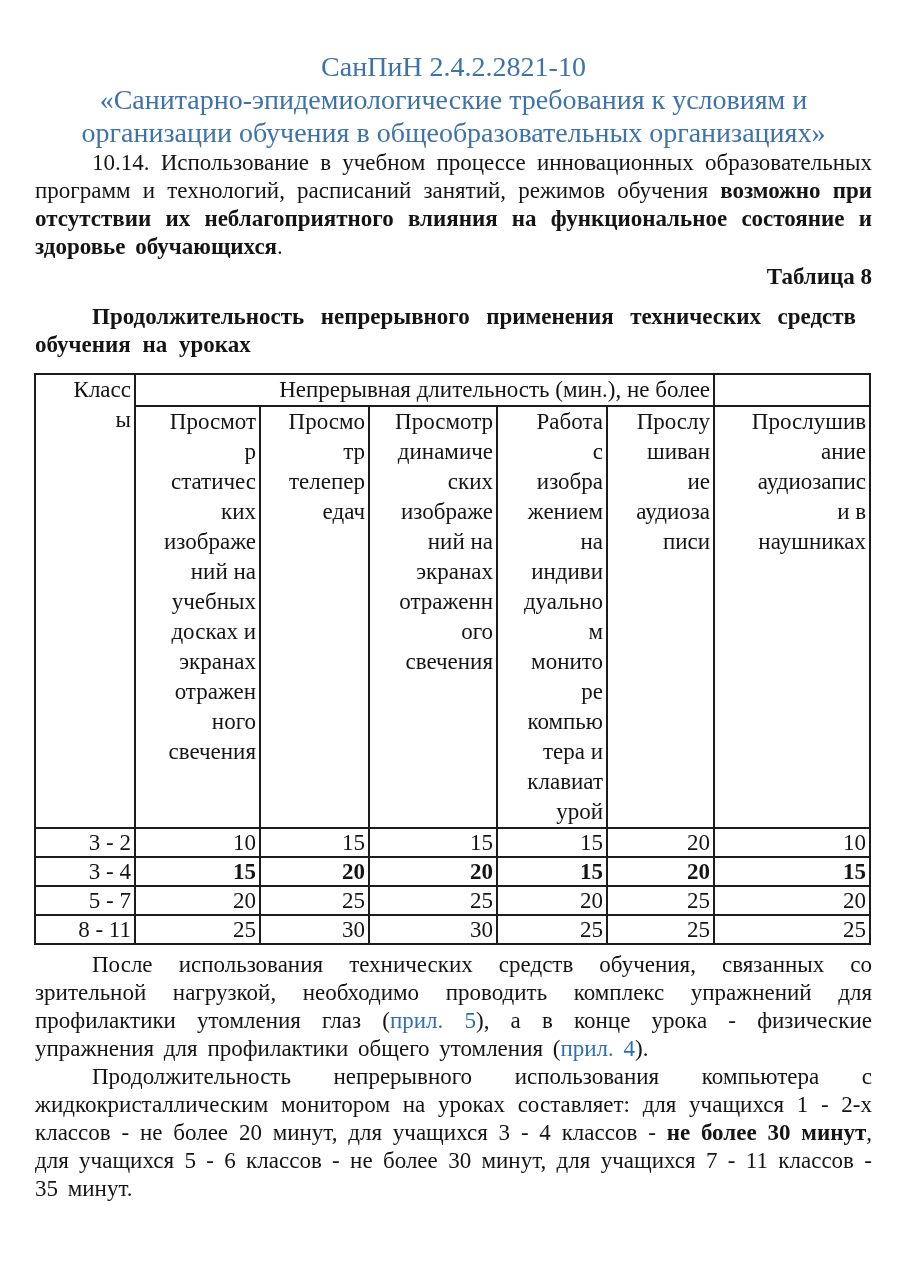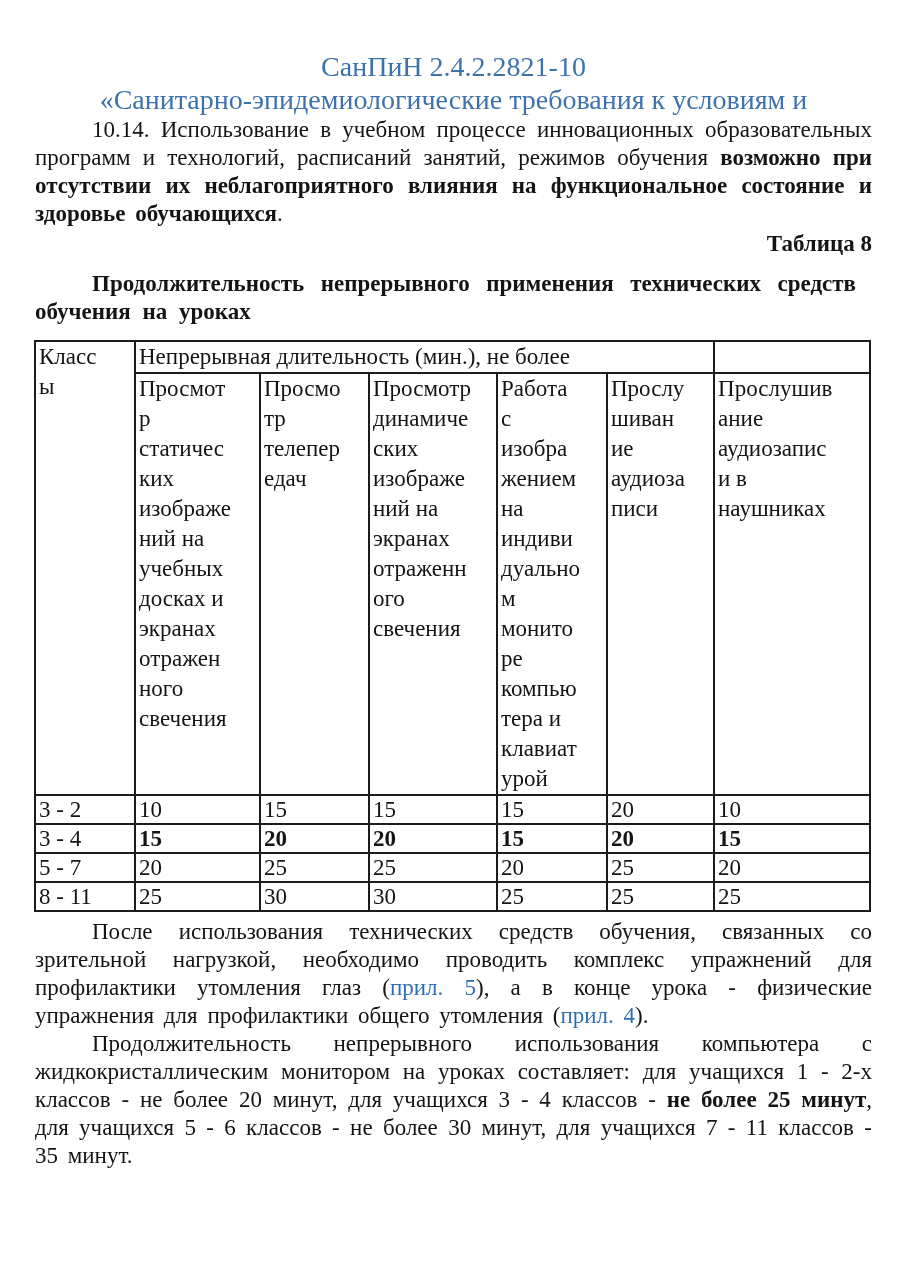--- a/index.html
+++ b/index.html
@@ -51,21 +51,21 @@
   table.tso {
     border-collapse: collapse;
     table-layout: fixed;
     width: 835px;
     margin: 0 0 6px -1px;
   }
   table.tso td {
     border: 2px solid var(--table-border, #1c1c1c);
     font-size: 23px;
     line-height: 30px;
-    text-align: left;
+    text-align: right;
     padding: 0 3px;
     overflow: hidden;
   }
   .c1 { width: 100px; }
   .c2 { width: 125px; }
   .c3 { width: 109px; }
   .c4 { width: 128px; }
   .c5 { width: 110px; }
   .c6 { width: 107px; }
   .c7 { width: 156px; }
@@ -88,20 +88,21 @@
   .after-table { margin-top: 4px; }
 </style>
 </head>
 <body>
 
 <div class="page">
 
   <div class="doc-title">
     <div>СанПиН 2.4.2.2821-10</div>
     <div>«Санитарно-эпидемиологические требования к условиям и</div>
+    <div>организации обучения в общеобразовательных организациях»</div>
   </div>
 
   <p class="body indent"><span>10.14. Использование в учебном процессе инновационных образовательных программ и технологий, расписаний занятий, режимов обучения </span><b>возможно при отсутствии их неблагоприятного влияния на функциональное состояние и здоровье обучающихся</b><span>.</span></p>
 
   <div class="table-label">Таблица 8</div>
 
   <p class="caption">Продолжительность непрерывного применения технических средств обучения на уроках</p>
 
   <table class="tso">
     <colgroup>
@@ -205,15 +206,15 @@
         <td>30</td>
         <td>25</td>
         <td>25</td>
         <td>25</td>
       </tr>
     </tbody>
   </table>
 
   <p class="body indent after-table"><span>После использования технических средств обучения, связанных со зрительной нагрузкой, необходимо проводить комплекс упражнений для профилактики утомления глаз (</span><a class="link">прил. 5</a><span>), а в конце урока - физические упражнения для профилактики общего утомления (</span><a class="link">прил. 4</a><span>).</span></p>
 
-  <p class="body indent"><span>Продолжительность непрерывного использования компьютера с жидкокристаллическим монитором на уроках составляет: для учащихся 1 - 2-х классов - не более 20 минут, для учащихся 3 - 4 классов - </span><b>не более 25 минут</b><span>, для учащихся 5 - 6 классов - не более 30 минут, для учащихся 7 - 11 классов - 35 минут.</span></p>
+  <p class="body indent"><span>Продолжительность непрерывного использования компьютера с жидкокристаллическим монитором на уроках составляет: для учащихся 1 - 2-х классов - не более 20 минут, для учащихся 3 - 4 классов - </span><b>не более 30 минут</b><span>, для учащихся 5 - 6 классов - не более 30 минут, для учащихся 7 - 11 классов - 35 минут.</span></p>
 
 </div>
 
 </body></html>

